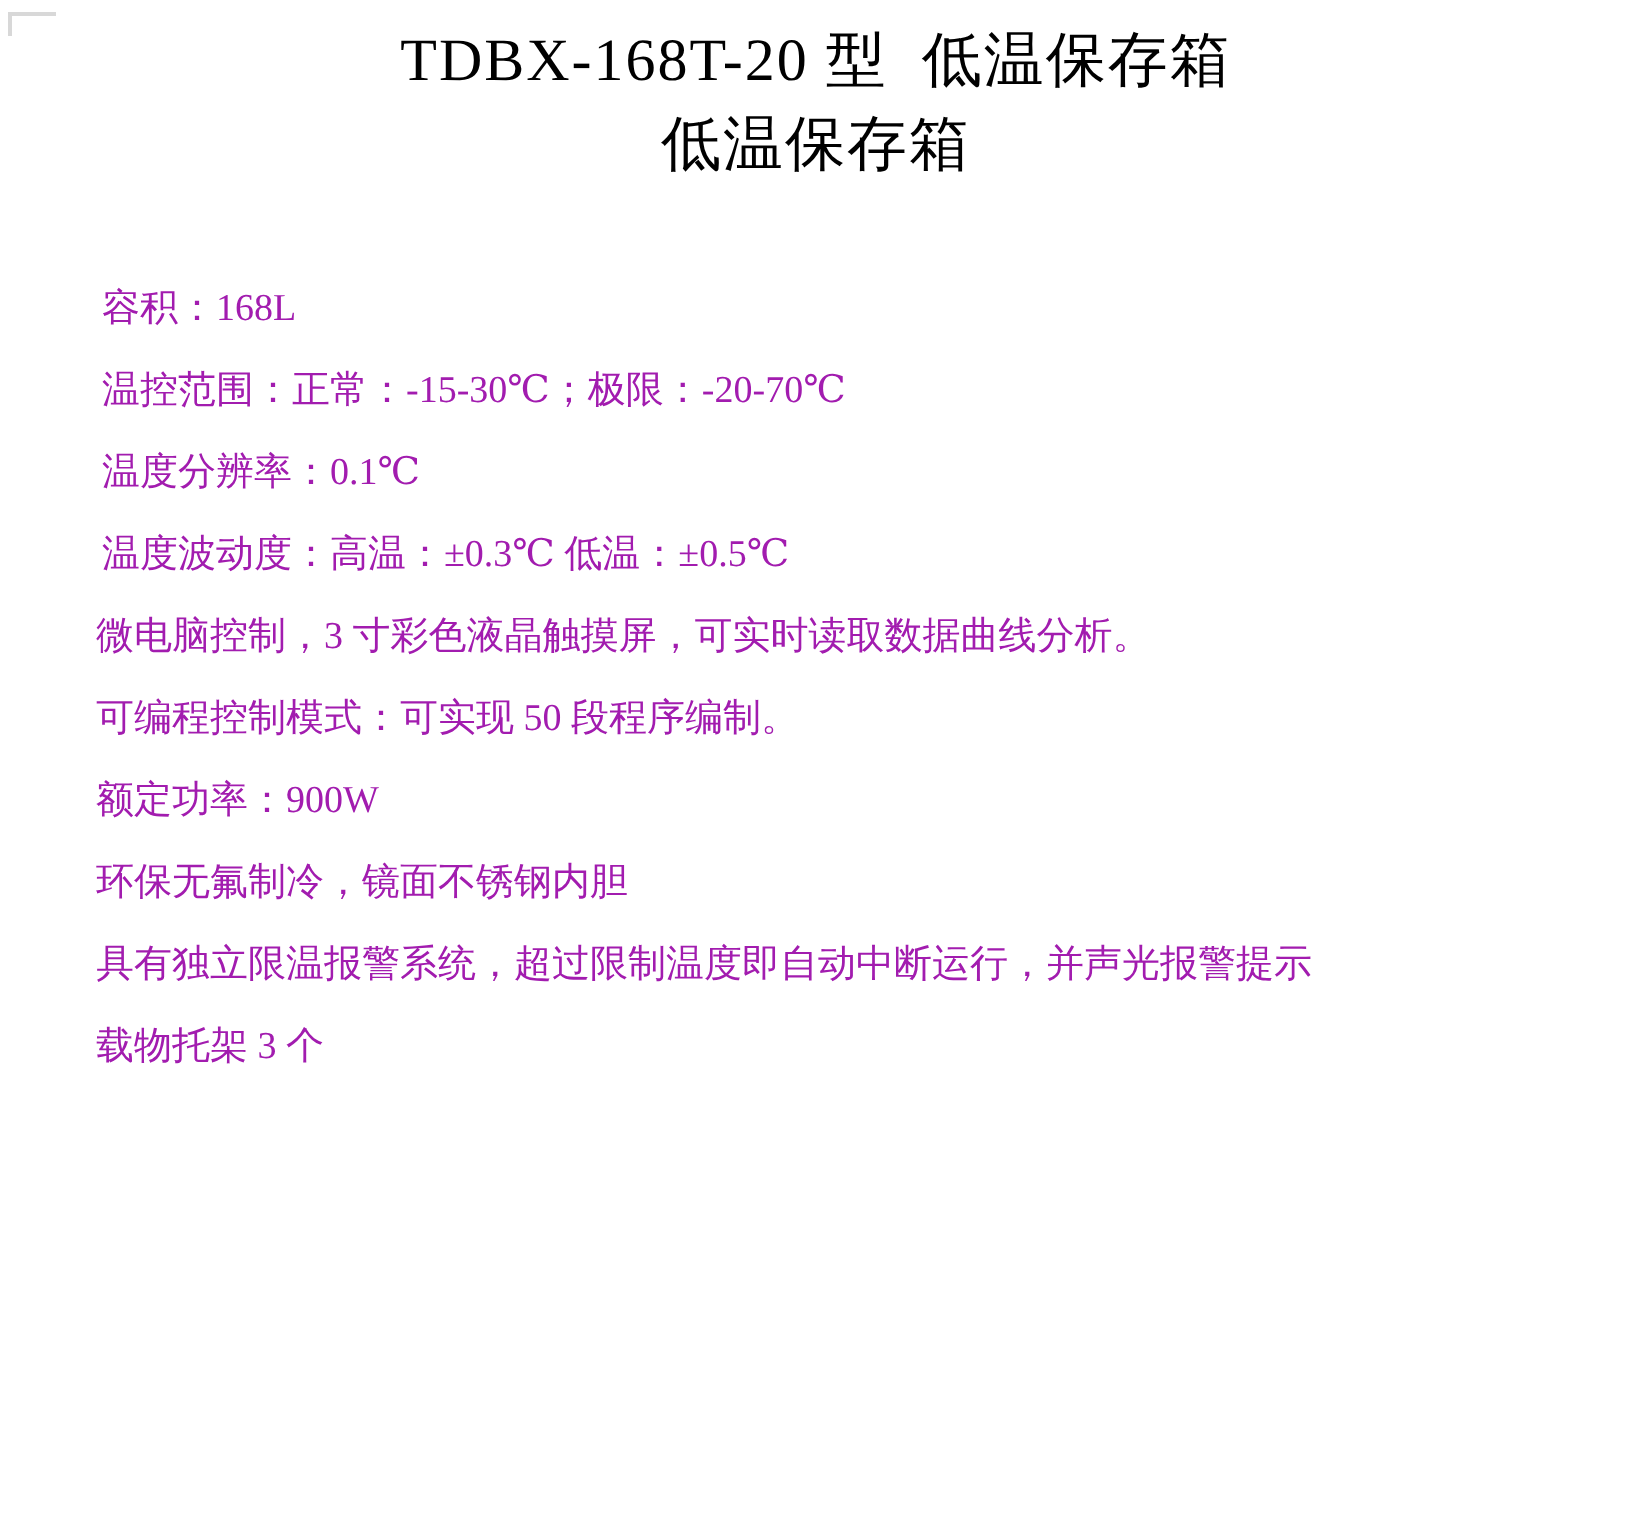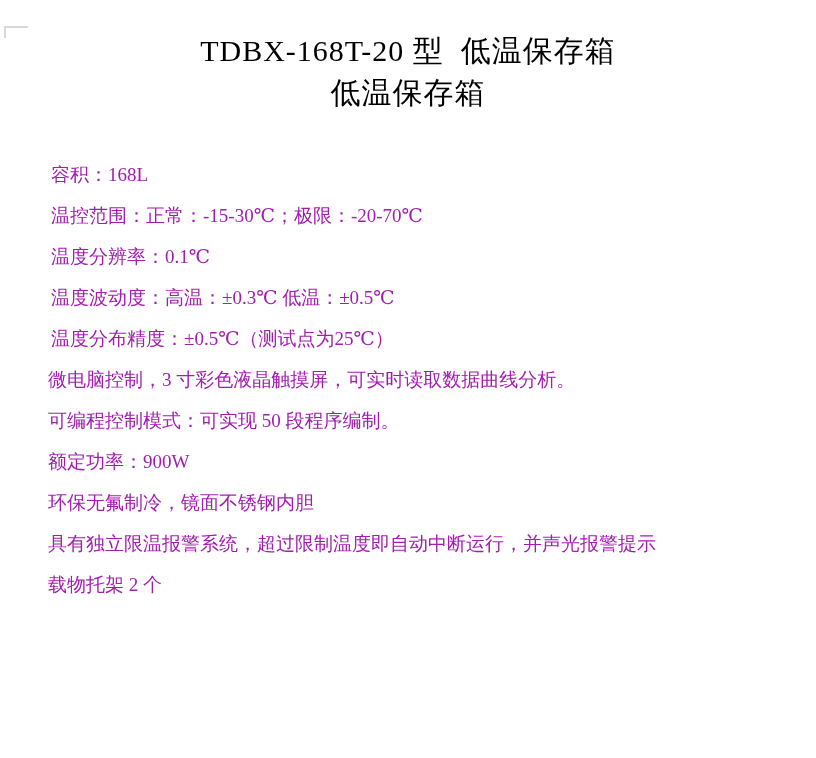--- a/index.html
+++ b/index.html
@@ -13,21 +13,20 @@
     font-family: "Liberation Serif", "DejaVu Serif", serif;
     color: #000000;
     overflow: hidden;
     position: relative;
   }
   .page {
     width: 816px;
     height: 664px;
     box-sizing: border-box;
     position: relative;
-    margin-top: 20px;
   }
   .corner-mark {
     position: absolute;
     left: 4px;
     top: 6px;
     width: 22px;
     height: 10px;
     border-left: 2px solid #d8d8d8;
     border-top: 2px solid #d8d8d8;
   }
@@ -68,22 +67,21 @@
   <div class="title-block">
     <div class="title-line">TDBX-168T-20 型  低温保存箱</div>
     <div class="title-line">低温保存箱</div>
   </div>
 
   <div class="body-block">
     <div class="body-line indent">容积：168L</div>
     <div class="body-line indent">温控范围：正常：-15-30℃；极限：-20-70℃</div>
     <div class="body-line indent">温度分辨率：0.1℃</div>
     <div class="body-line indent">温度波动度：高温：±0.3℃ 低温：±0.5℃</div>
-    <div class="body-line indent">温度分布精度：±0.5℃（测试点为25℃）</div>
     <div class="body-line">微电脑控制，3 寸彩色液晶触摸屏，可实时读取数据曲线分析。</div>
     <div class="body-line">可编程控制模式：可实现 50 段程序编制。</div>
     <div class="body-line">额定功率：900W</div>
     <div class="body-line">环保无氟制冷，镜面不锈钢内胆</div>
     <div class="body-line">具有独立限温报警系统，超过限制温度即自动中断运行，并声光报警提示</div>
-    <div class="body-line">载物托架 2 个</div>
+    <div class="body-line">载物托架 3 个</div>
   </div>
 
 </div>
 
 </body></html>

